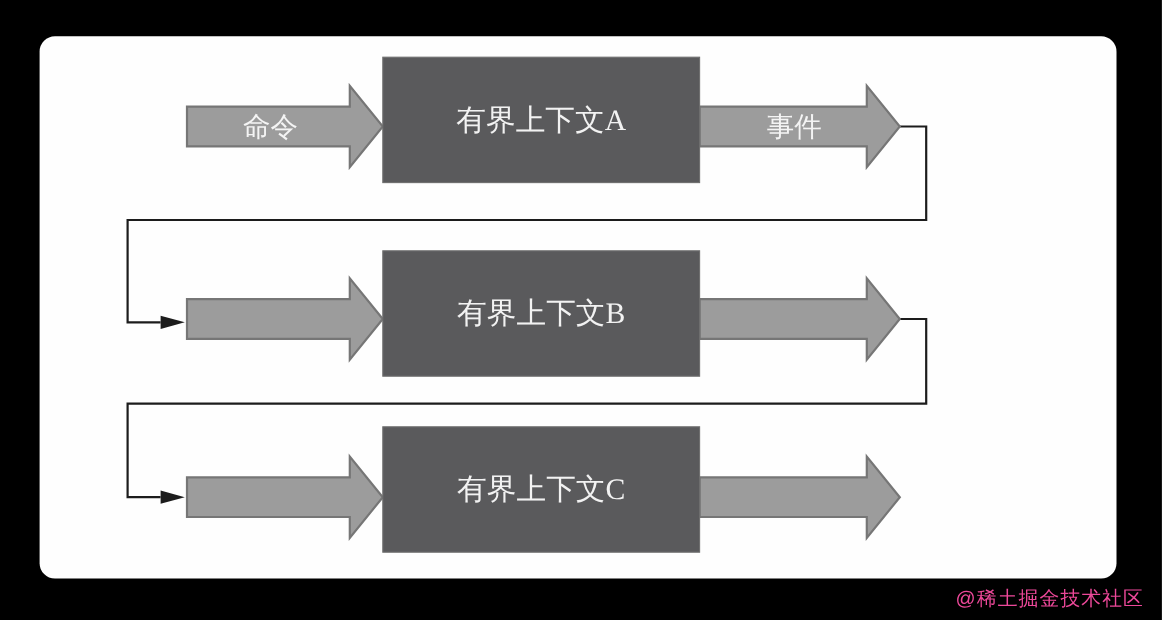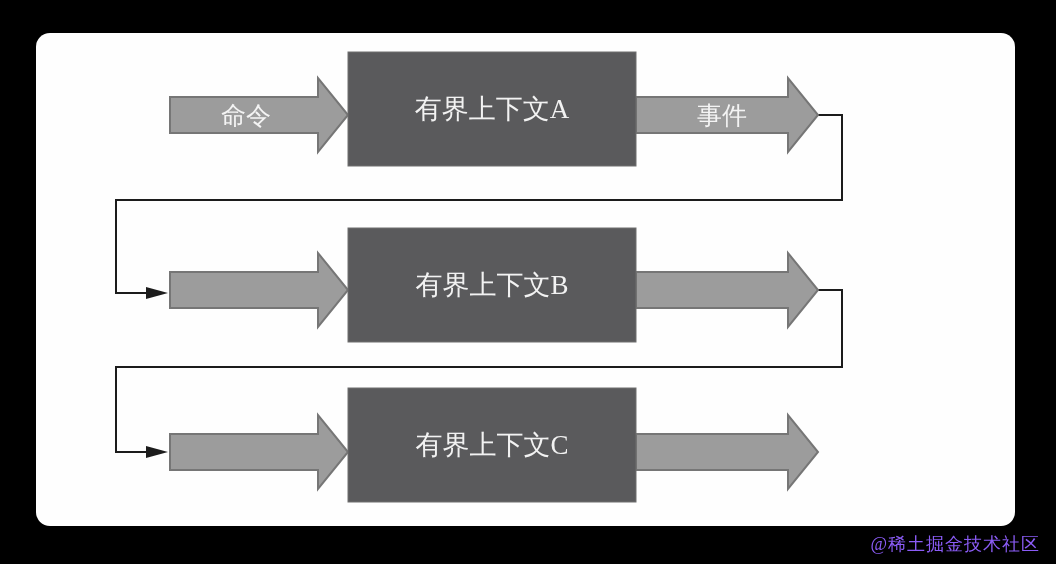--- a/index.html
+++ b/index.html
@@ -30,24 +30,24 @@
   }
   .arrow-label{
     fill:#f4f4f4;
     font-family:"Liberation Serif","DejaVu Serif",serif;
     font-size:25px;
     text-anchor:middle;
   }
   .watermark{
     position:absolute;
     right:16px;bottom:8px;
-    color:#8b5cf6;
+    color:#ec4899;
     font-size:18px;
     letter-spacing:1px;
-    font-family:Liberation Serif, serif;
+    font-family:Liberation Sans, sans-serif;
   }
 </style>
 </head>
 <body>
 
 <div class="stage">
   <div class="panel">
     <svg class="diagram" width="979" height="493" viewBox="0 0 979 493">
 
       <polyline class="connector" points="782,82 806,82 806,167 80,167 80,260 110,260"></polyline>

